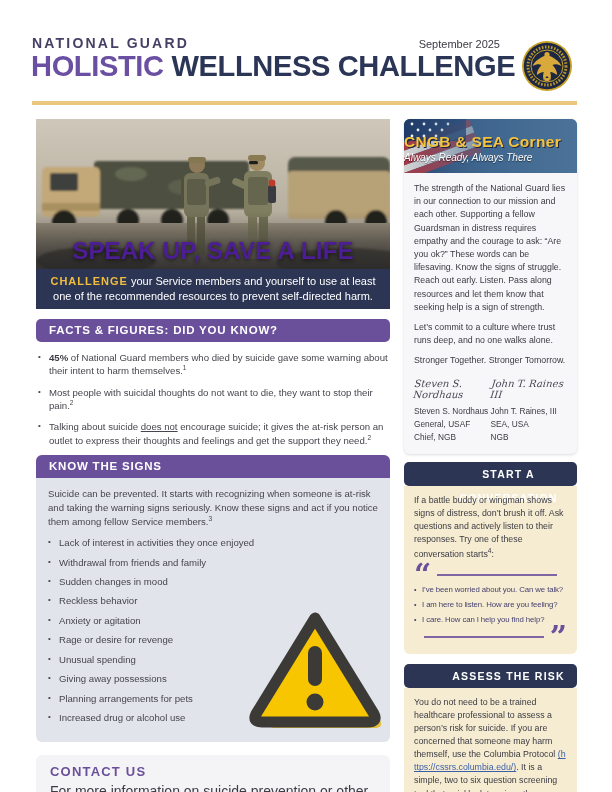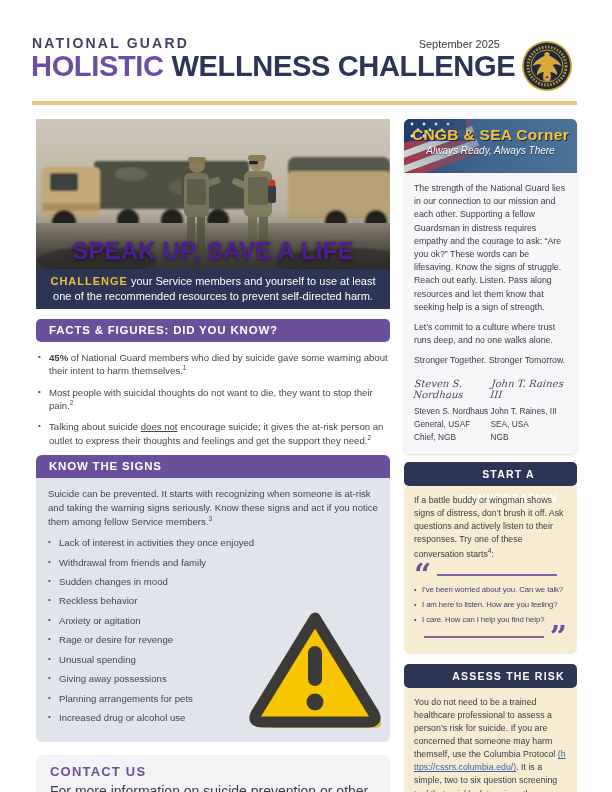--- a/index.html
+++ b/index.html
@@ -59,21 +59,21 @@
 
   
   .contact{margin-top:13px;background:#F4F4F7;border-radius:6px;padding:9px 14px 11px;}
   .contact-title{color:#6A4F9A;font-weight:800;font-size:13px;letter-spacing:1.2px;margin-bottom:3px;}
   .contact-text{font-size:14px;color:#3c3c46;line-height:1.35;}
 
   
   .corner-card{background:#F7F7F9;border-radius:6px;overflow:hidden;box-shadow:0 1px 3px rgba(0,0,0,.14);}
   .flag-banner{position:relative;width:173px;height:54px;}
   .flag-banner svg{display:block;}
-  .flag-text{position:absolute;left:0;right:0;top:7px;text-align:center;}
+  .flag-text{position:absolute;left:0;right:0;top:14px;text-align:left;}
   .cngb-title{font-size:15.5px;font-weight:800;color:#F5C33C;letter-spacing:0.3px;
               text-shadow:1px 1px 0 #1c2440;}
   .cngb-subtitle{font-size:10px;font-style:italic;color:#ffffff;margin-top:1px;
                  text-shadow:0 1px 1px rgba(0,0,0,.5);}
   .corner-body{padding:9px 10px 2px;}
   .corner-body p{margin:0 0 7px;font-size:8.8px;line-height:1.5;color:#3a3a42;}
   .sig-row{display:flex;padding:2px 10px 10px;}
   .sig-col{width:50%;}
   .sig-script{font-family:"DejaVu Serif","Liberation Serif",serif;font-style:italic;
               font-size:10px;color:#4a4a58;margin-bottom:5px;transform:skewX(-6deg);}

